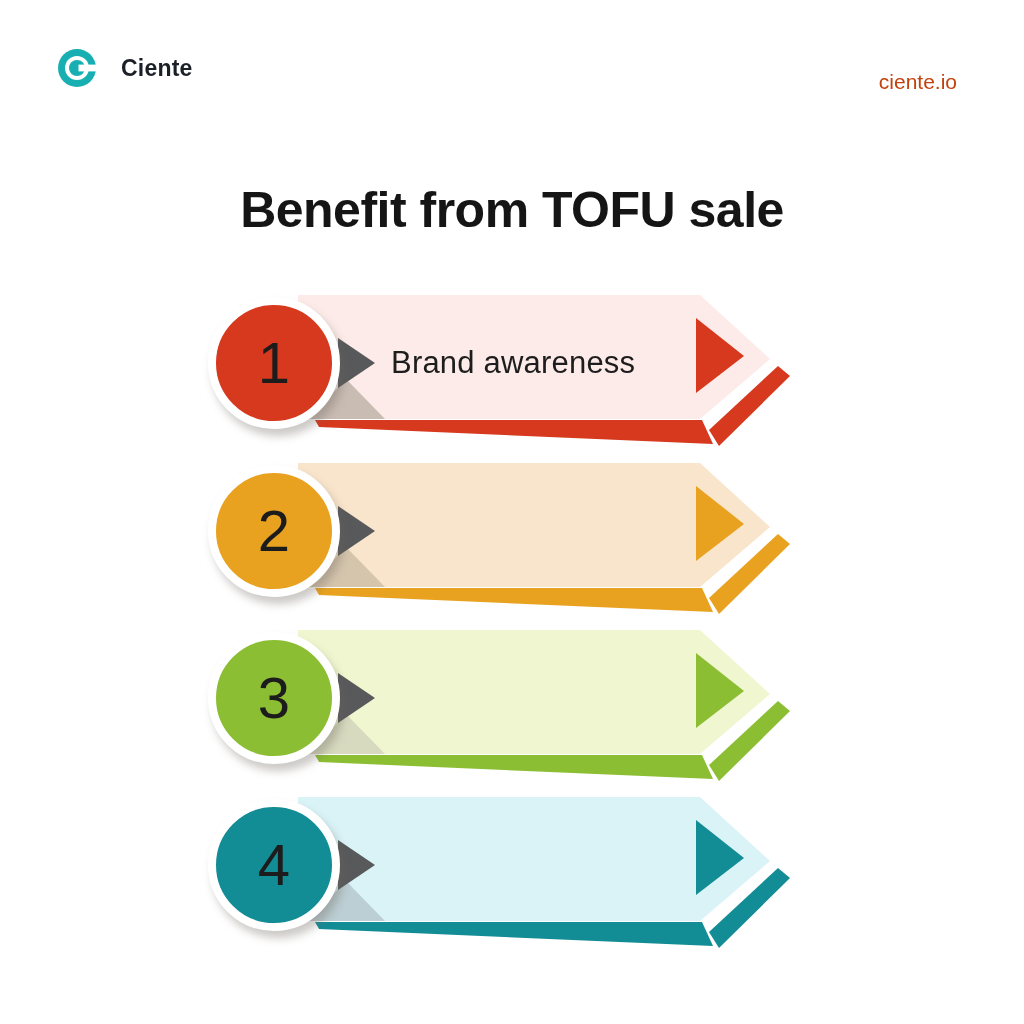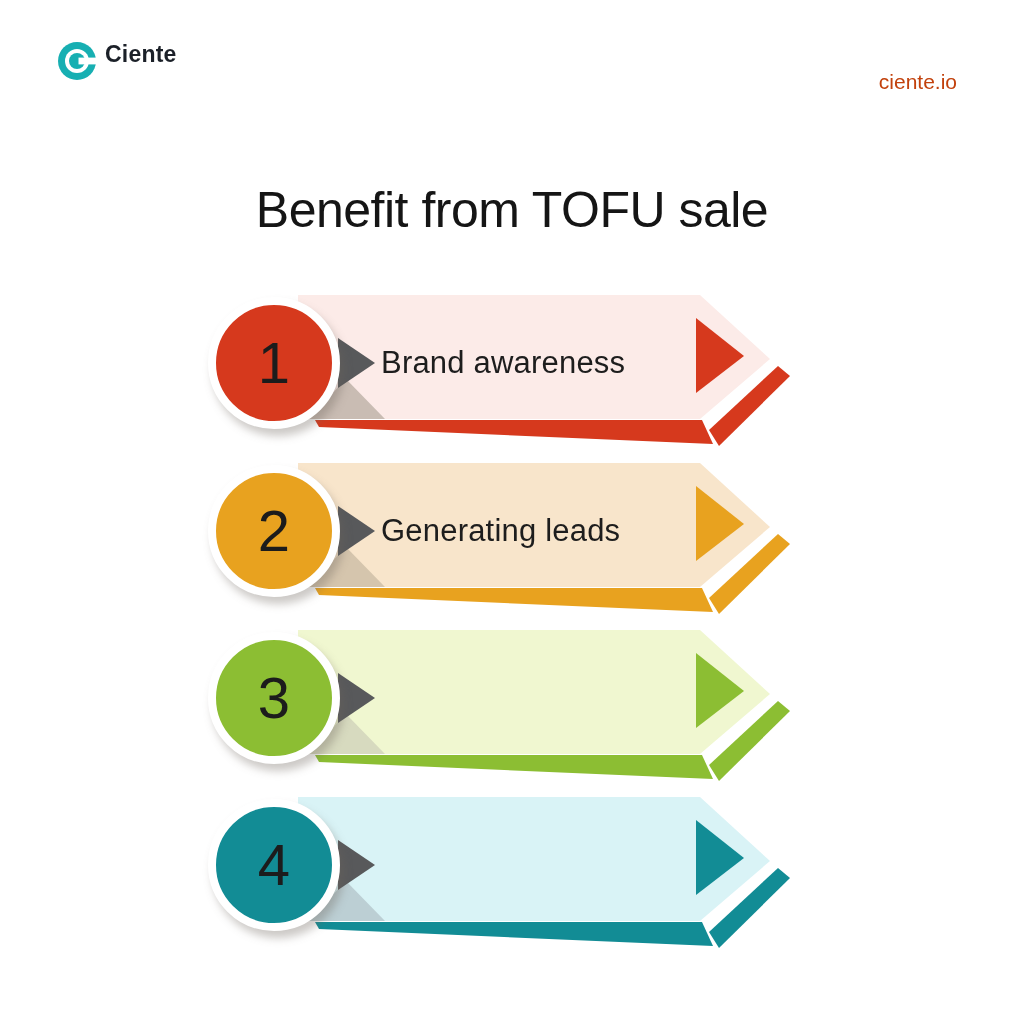--- a/index.html
+++ b/index.html
@@ -2,38 +2,38 @@
 <html><head>
 <meta charset="utf-8">
 <style>
   html,body{margin:0;padding:0;}
   .page{
     position:relative;width:1024px;height:1024px;overflow:hidden;
     background:#ffffff;font-family:"Liberation Sans",sans-serif;
     --ink:#1d1d1d;--cue:#58595b;--logo:#17afb2;
   }
   
-  .header-logo{position:absolute;left:57px;top:41px;display:flex;align-items:flex-start;gap:8px;}
+  .header-logo{position:absolute;left:57px;top:48px;display:flex;align-items:center;gap:24px;}
   .logo-svg{width:40px;height:40px;display:block;}
   .brand-name{font-size:23px;font-weight:700;color:#1b2028;letter-spacing:.2px;}
   .site-url{position:absolute;top:70px;right:67px;font-size:21px;font-weight:500;color:#c2410c;}
   
   .page-title{
     position:absolute;left:0;top:147px;width:100%;text-align:center;
-    font-size:50px;font-weight:400;color:#151515;letter-spacing:-.5px;
+    font-size:50px;font-weight:700;color:#151515;letter-spacing:-.5px;
   }
   
   .item{position:absolute;left:213px;width:590px;height:165px;}
   .banner-svg{position:absolute;left:0;top:0;width:590px;height:165px;display:block;}
   .shape-banner{fill:var(--banner);}
   .shape-fold{fill:var(--fold);}
   .shape-strip,.shape-band,.shape-tri{fill:var(--accent);}
   .shape-cue{fill:var(--cue);}
   .item-label{
-    position:absolute;left:168px;top:70px;transform:translateY(-50%);
+    position:absolute;left:178px;top:70px;transform:translateY(-50%);
     font-size:31px;font-weight:500;color:var(--ink);white-space:nowrap;letter-spacing:.2px;
   }
   .num-circle{
     position:absolute;left:-5px;top:4px;width:116px;height:116px;border-radius:50%;
     background:var(--accent);border:8px solid #ffffff;
     box-shadow:4px 7px 9px rgba(110,100,92,.35);
     display:flex;align-items:center;justify-content:center;
   }
   .num-circle span{font-size:58px;font-weight:500;color:#1c1c1c;line-height:1;}
 </style>
@@ -73,21 +73,20 @@
 
   <div class="item" style="top: 461px; --accent: #e8a21f; --banner: #f8e5cb; --fold: #d5c5ad;">
     <svg class="banner-svg" viewBox="0 0 590 165">
       <polygon class="shape-band" points="496,137 565,73 577,83 506,153"></polygon>
       <polygon class="shape-strip" points="102,127 489,127 500,151 106,134"></polygon>
       <polygon class="shape-banner" points="85,2 487,2 557,66 487,126 85,126"></polygon>
       <polygon class="shape-fold" points="95,126 133,86 172,126"></polygon>
       <polygon class="shape-tri" points="483,25 483,100 531,63"></polygon>
       <polygon class="shape-cue" points="125,45 125,95 162,70"></polygon>
     </svg>
-    <div class="item-label">Generating leads</div>
     <div class="num-circle">
       <span>2</span>
     </div>
   </div>
 
   <div class="item" style="top: 628px; --accent: #8cbe33; --banner: #f0f7d0; --fold: #d7dabf;">
     <svg class="banner-svg" viewBox="0 0 590 165">
       <polygon class="shape-band" points="496,137 565,73 577,83 506,153"></polygon>
       <polygon class="shape-strip" points="102,127 489,127 500,151 106,134"></polygon>
       <polygon class="shape-banner" points="85,2 487,2 557,66 487,126 85,126"></polygon>

